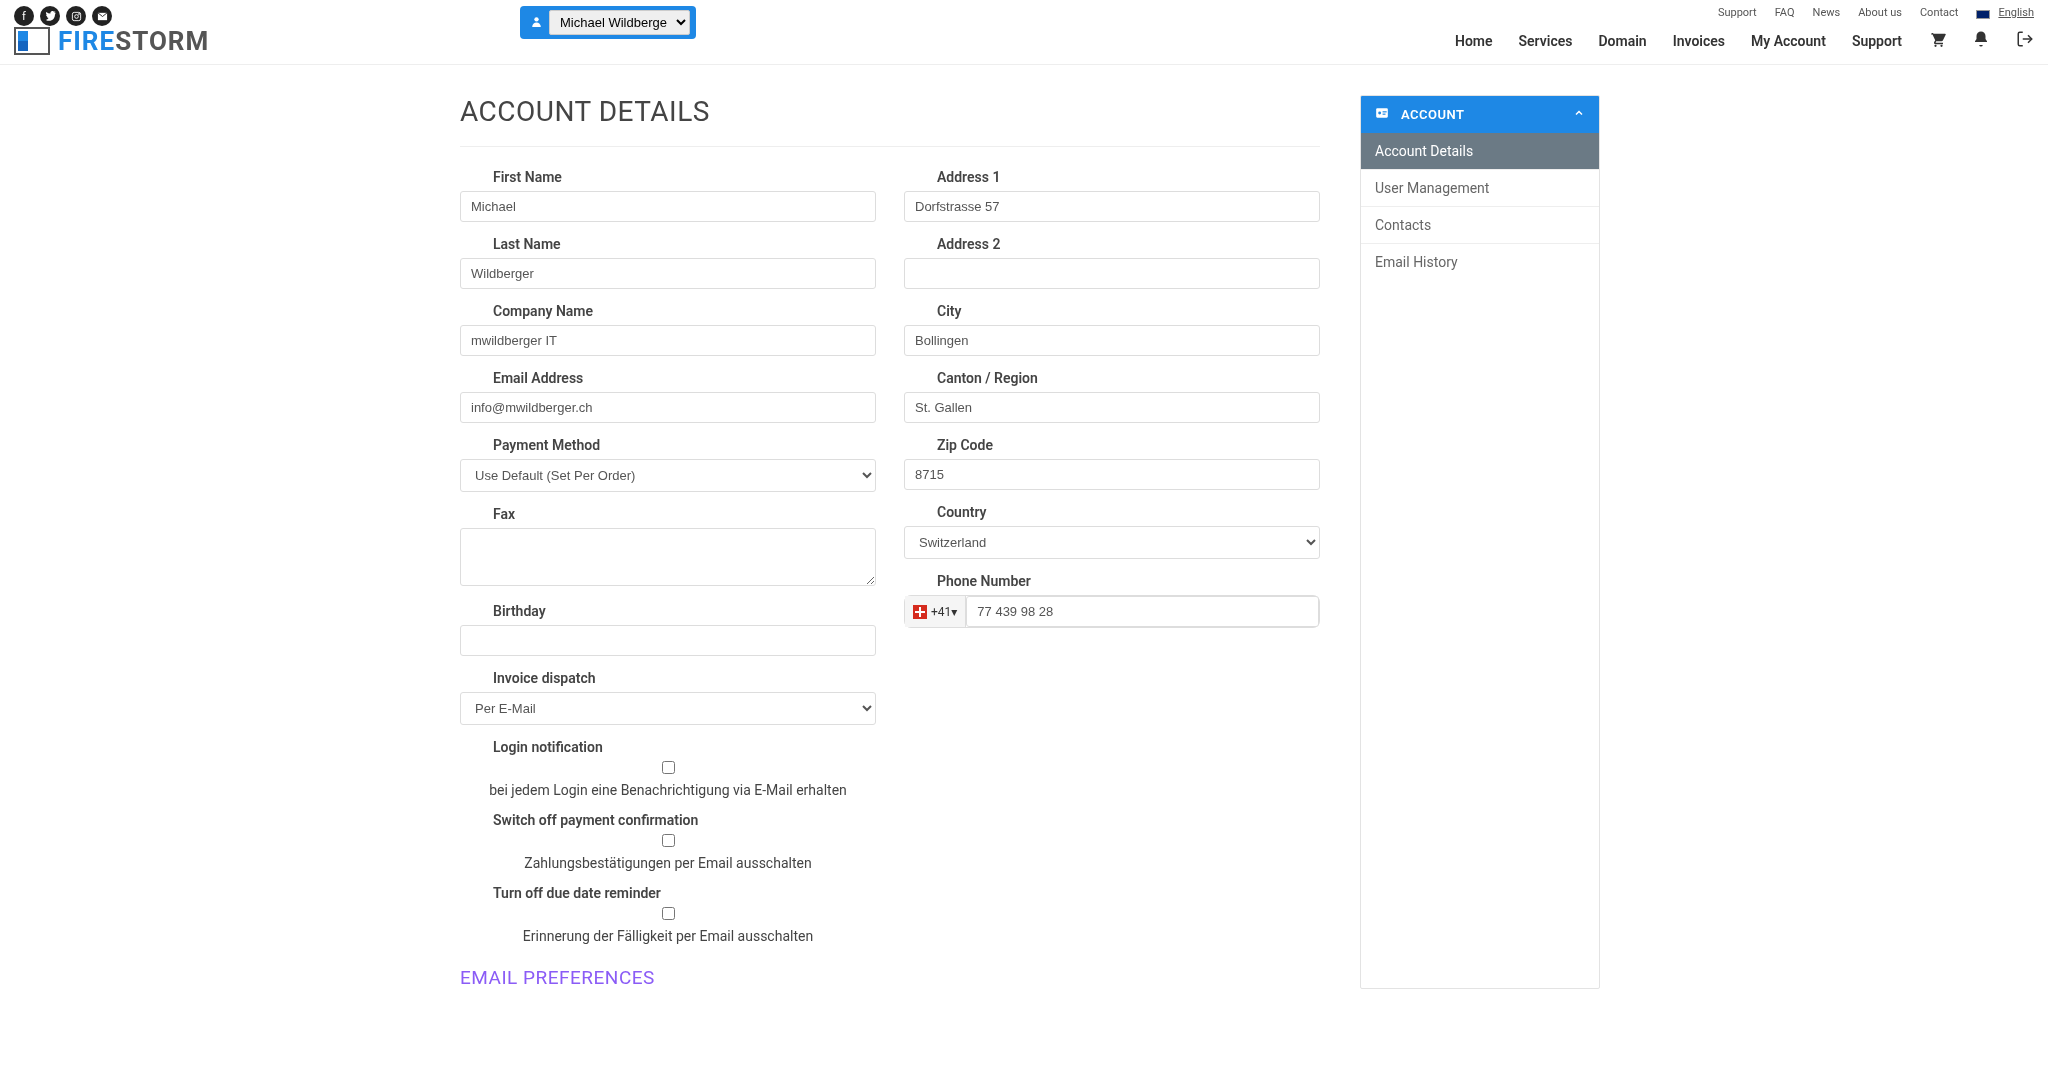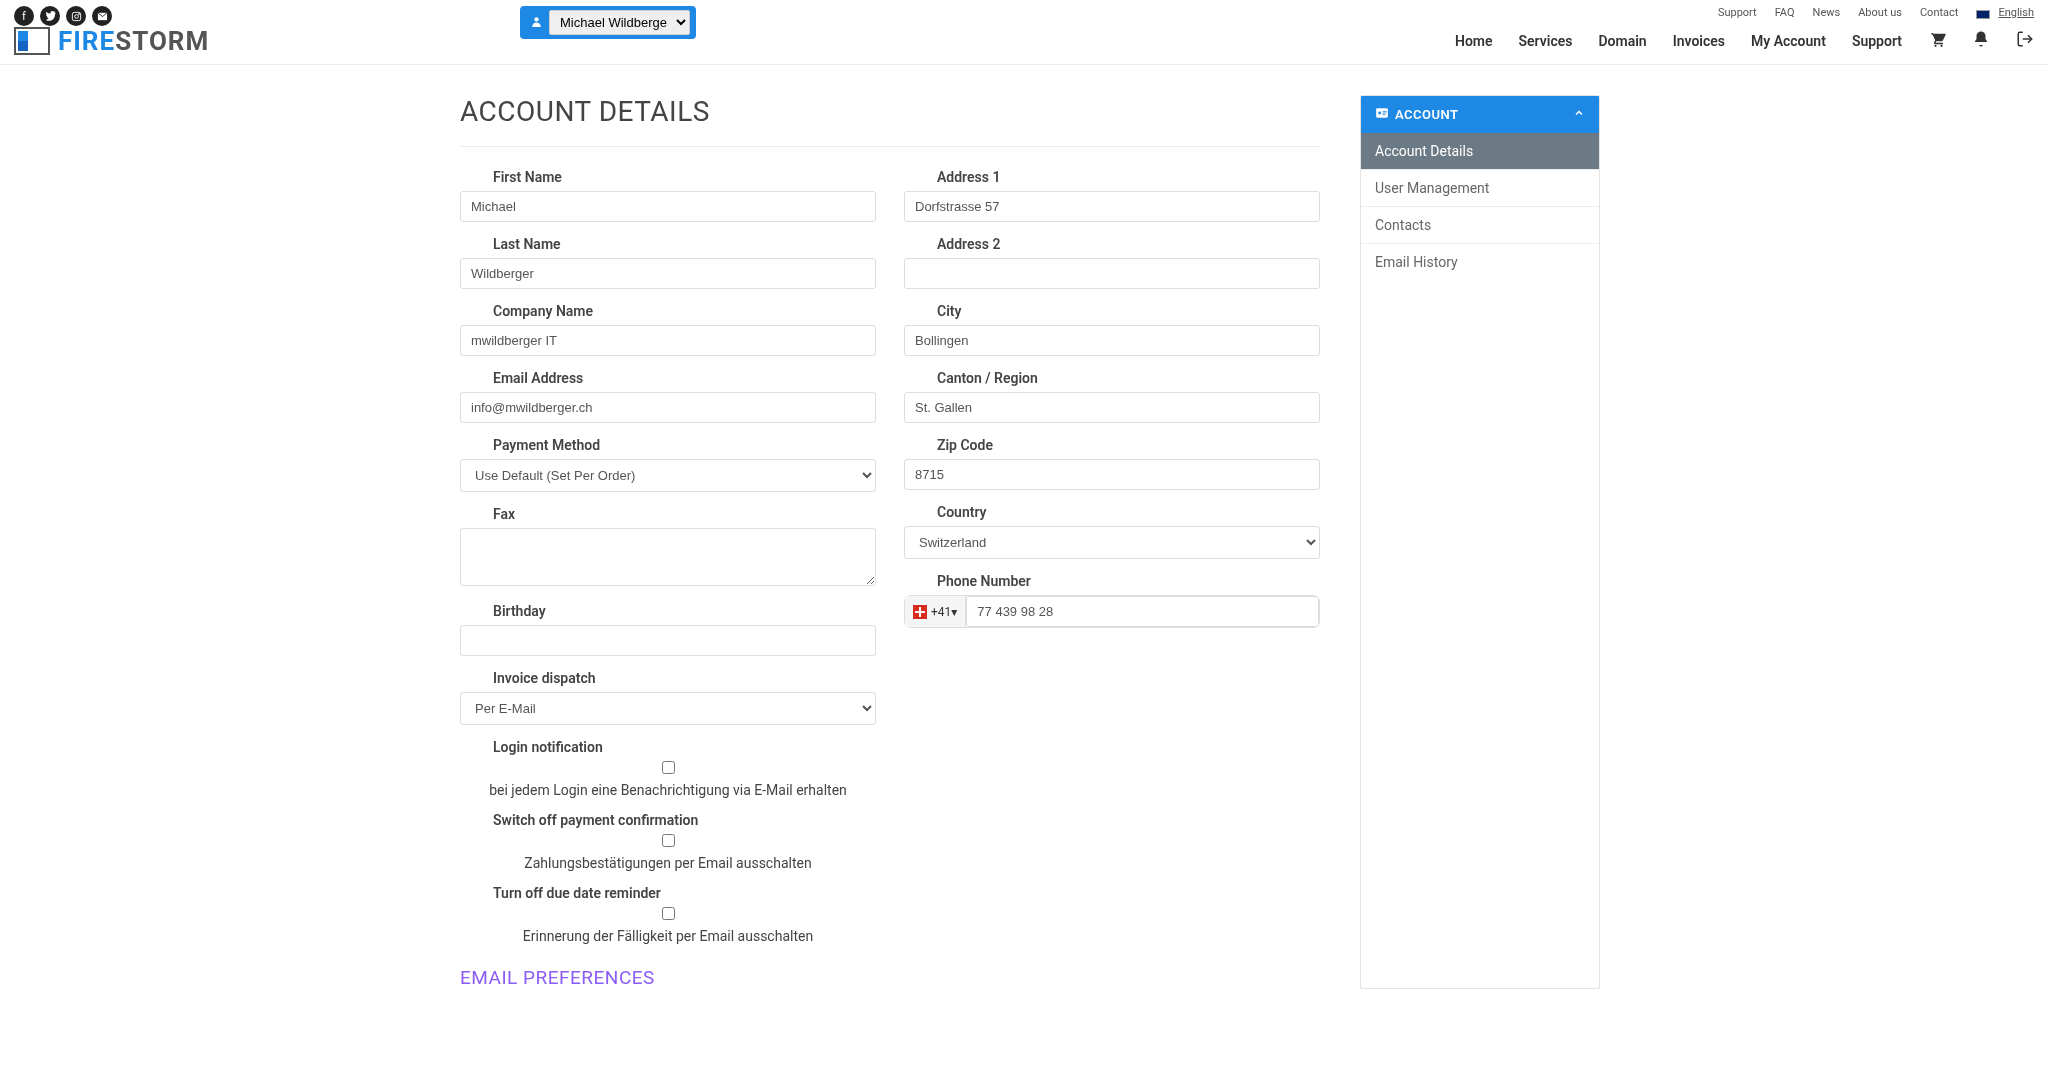--- a/index.html
+++ b/index.html
@@ -160,21 +160,21 @@
     background: #1e88e5;
     color: #fff;
     padding: 10px 14px;
     font-size: 13px;
     font-weight: 600;
     display: flex;
     align-items: center;
     justify-content: space-between;
     letter-spacing: 0.5px;
   }
-  .side-header .left { display: flex; align-items: center; gap: 6px; }
+  .side-header .left { display: flex; align-items: center; gap: 12px; }
   .side-item {
     padding: 10px 14px;
     font-size: 14px;
     color: #666;
     border-bottom: 1px solid #eee;
     cursor: pointer;
   }
   .side-item:last-child { border-bottom: none; }
   .side-item.active {
     background: #6b7a85;

